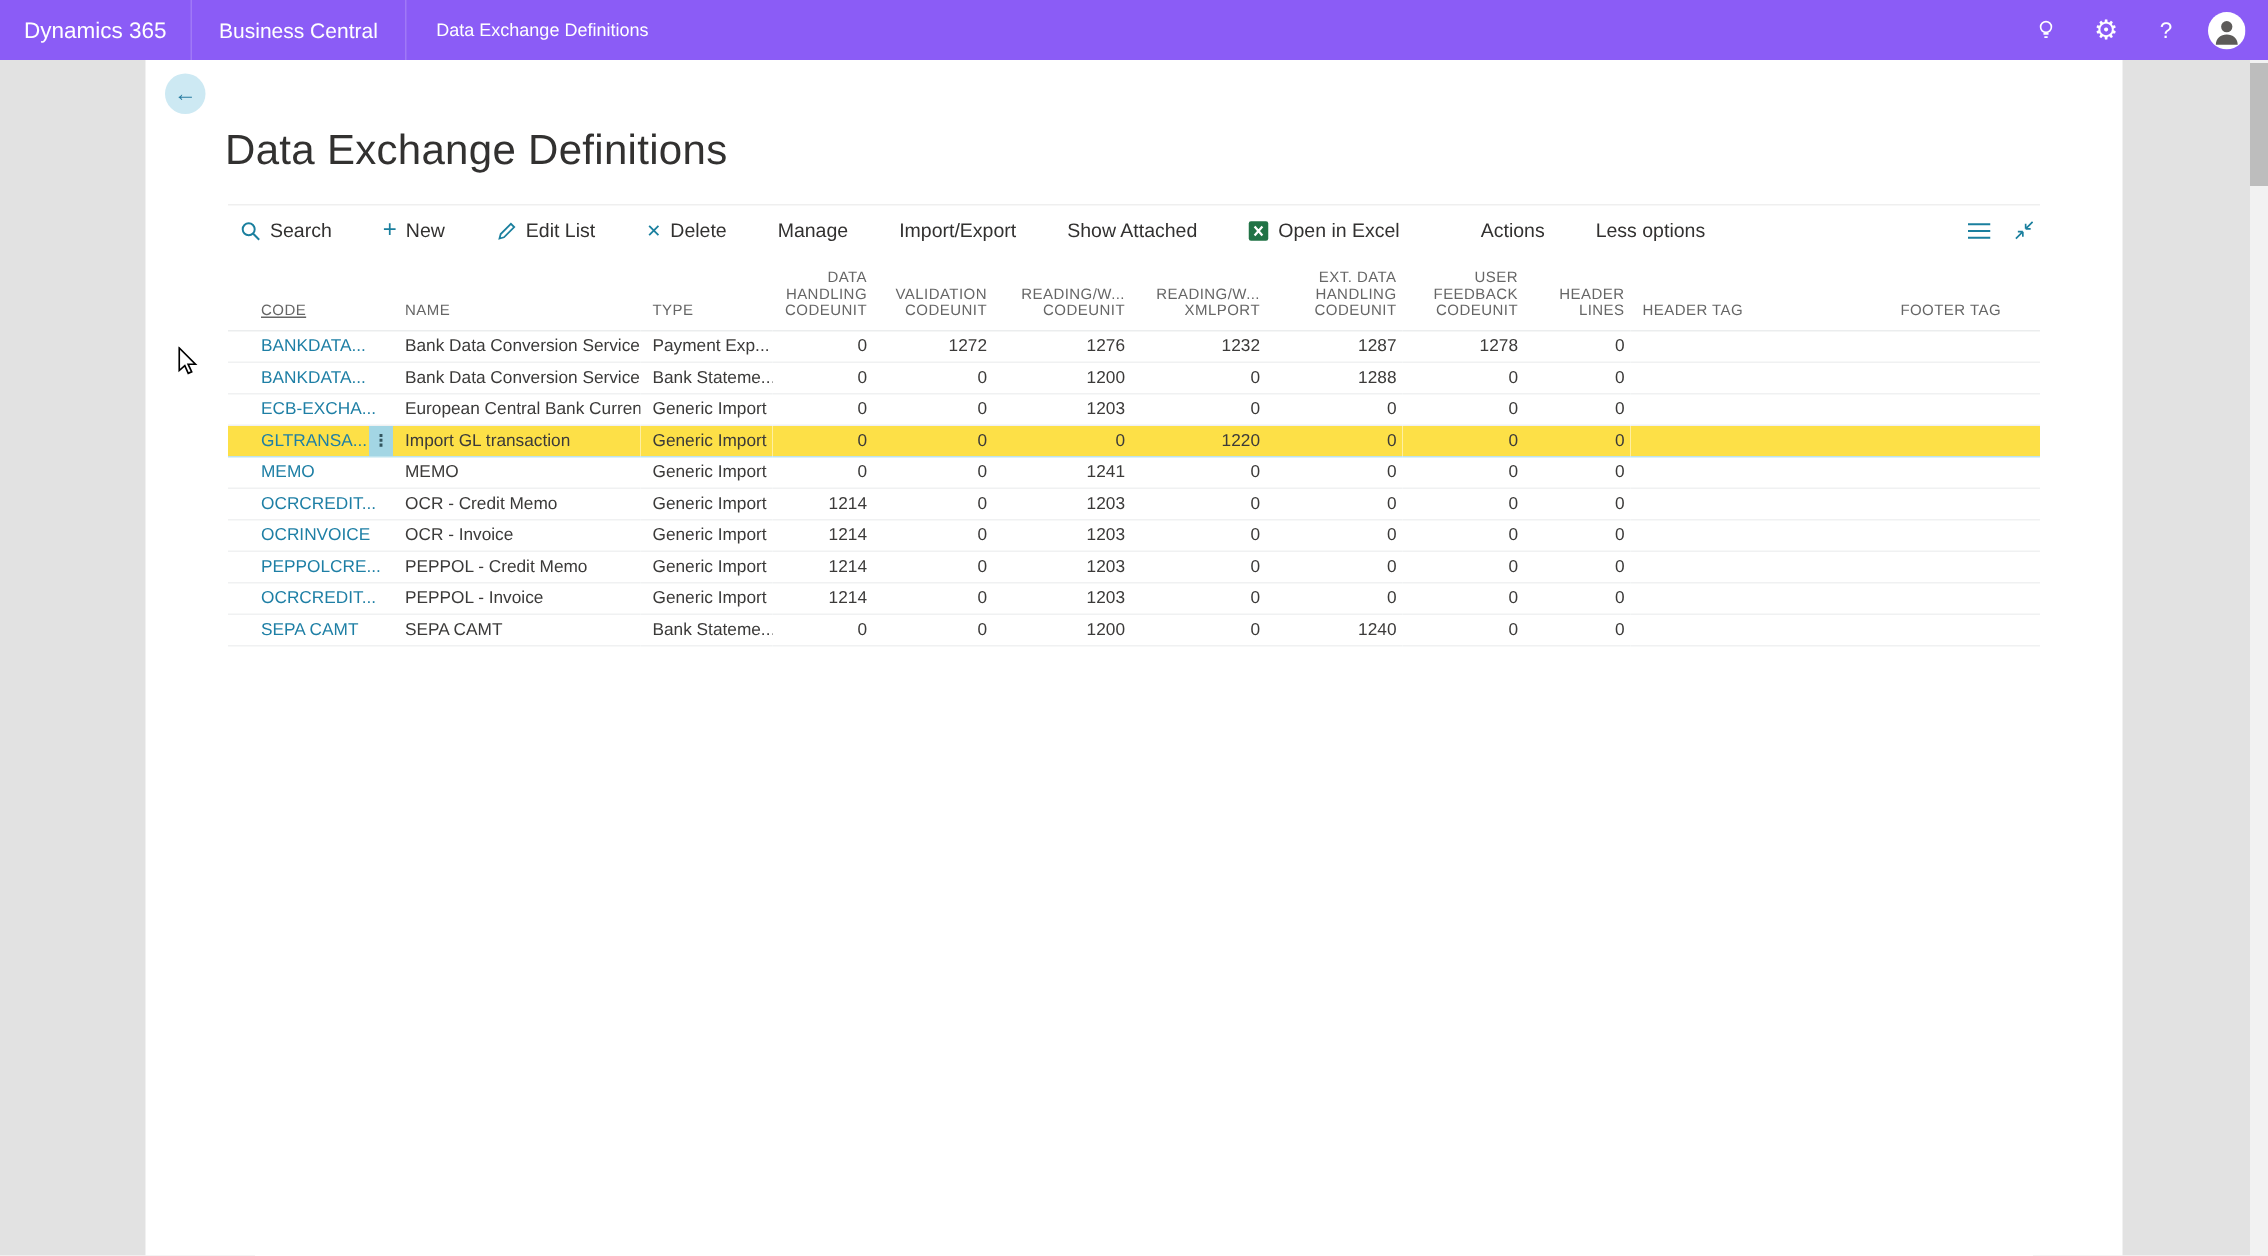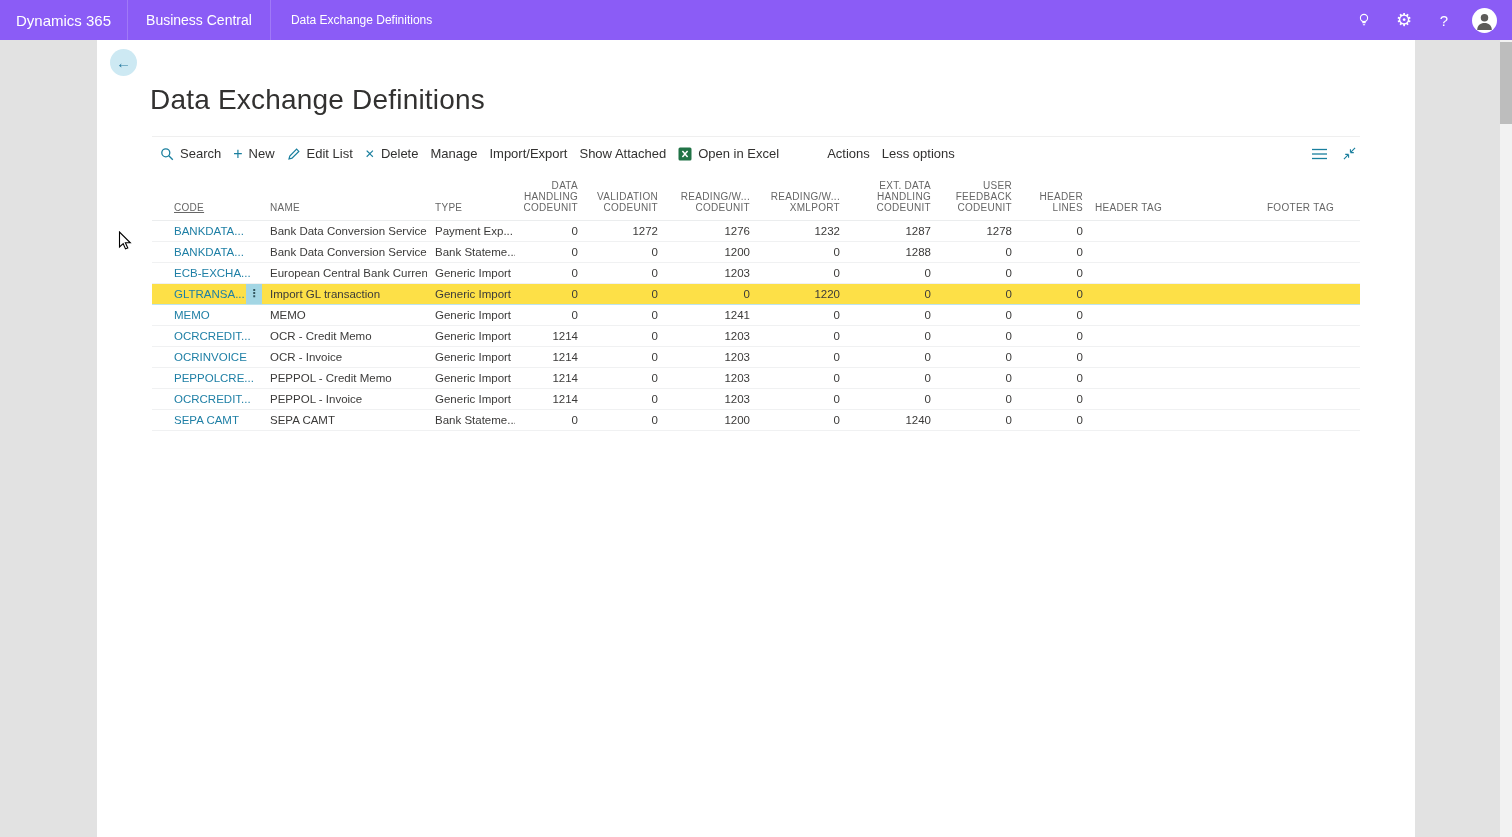--- a/index.html
+++ b/index.html
@@ -47,29 +47,29 @@
     color:#2a7da2; font-size:15px;
   }
   .page-title {
     position:absolute; left:53px; top:44px;
     font-size:28px; font-weight:400; color:#323130; letter-spacing:0.2px;
   }
 
   
   .toolbar {
     position:absolute; left:55px; top:96px; width:1208px; height:34px;
-    display:flex; align-items:center; gap:12px;
+    display:flex; align-items:center; gap:34px;
     border-top:1px solid #efefef;
     padding-left:8px; font-size:13px; color:#323130;
   }
   .tb-item { display:flex; align-items:center; gap:6px; white-space:nowrap; }
   .tb-item svg { display:block; }
   .plus-glyph { font-size:16px; line-height:12px; color:#1a7f9e; }
   .x-glyph { font-size:12px; line-height:12px; color:#1a7f9e; font-weight:700; }
-  .tb-actions { margin-left:36px; }
+  .tb-actions { margin-left:20px; }
   .tb-right-icons { margin-left:auto; display:flex; align-items:center; gap:16px; padding-right:4px; }
 
   
   .table-wrap { position:absolute; left:55px; top:130px; width:1208px; }
   table { table-layout:fixed; width:1208px; border-collapse:collapse; }
   col:nth-child(1){width:110px} col:nth-child(2){width:165px} col:nth-child(3){width:88px}
   col:nth-child(4){width:67px}  col:nth-child(5){width:80px}  col:nth-child(6){width:92px}
   col:nth-child(7){width:90px}  col:nth-child(8){width:91px}  col:nth-child(9){width:81px}
   col:nth-child(10){width:71px} col:nth-child(11){width:171px} col:nth-child(12){width:102px}
   th {

